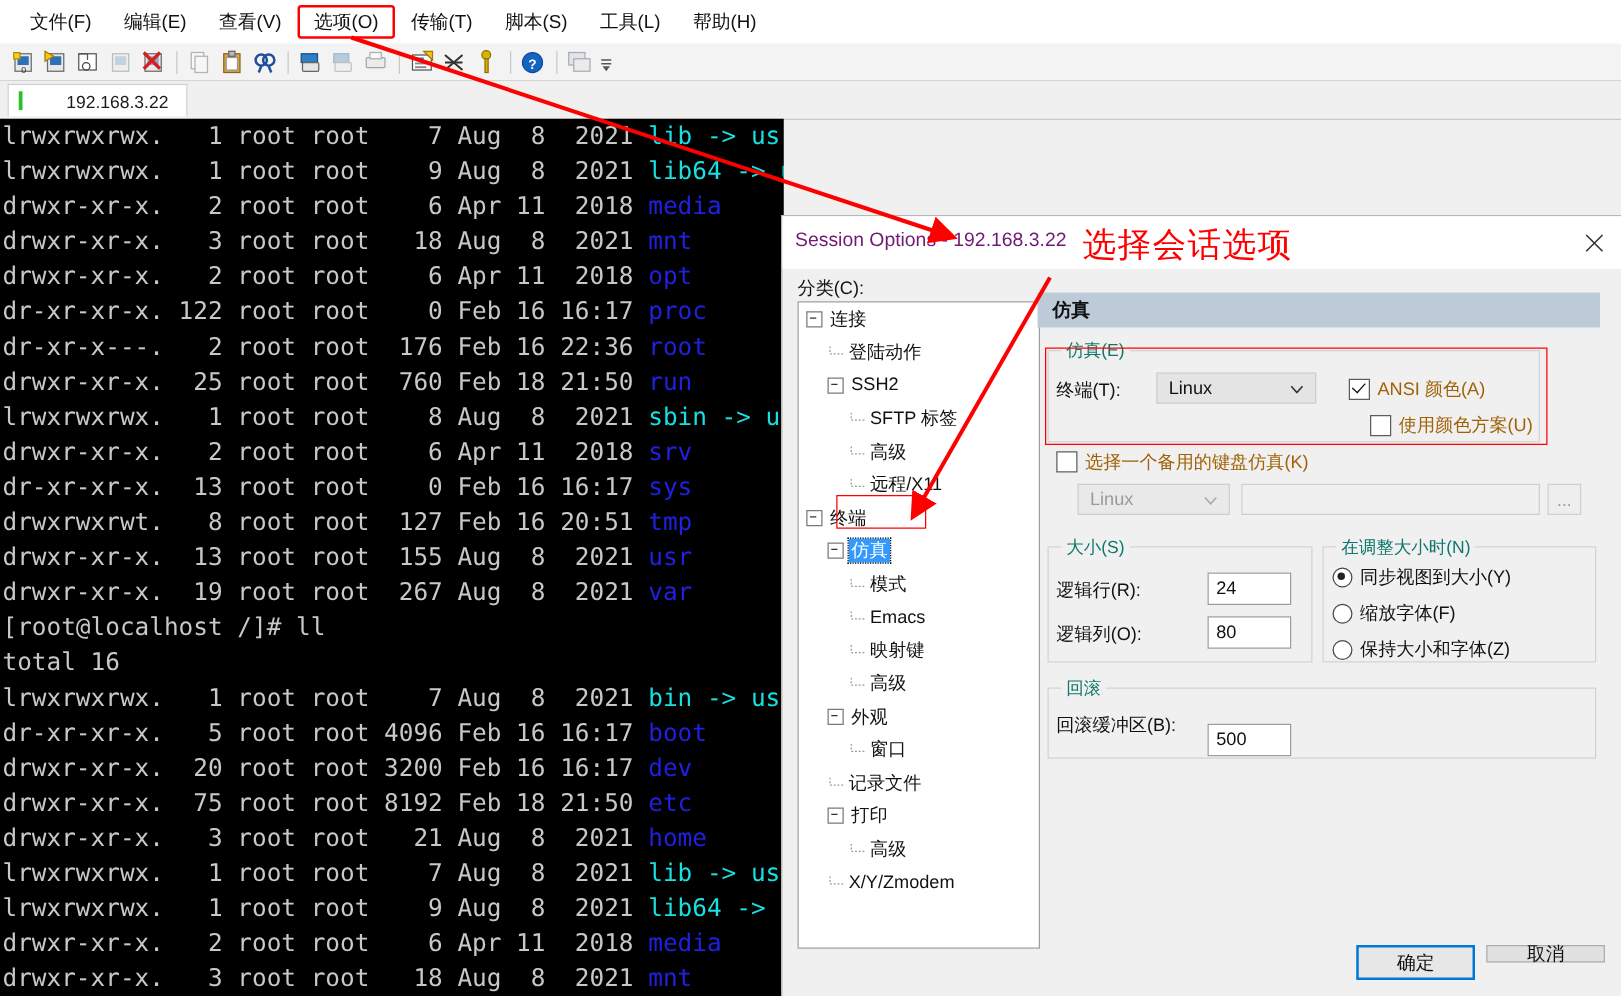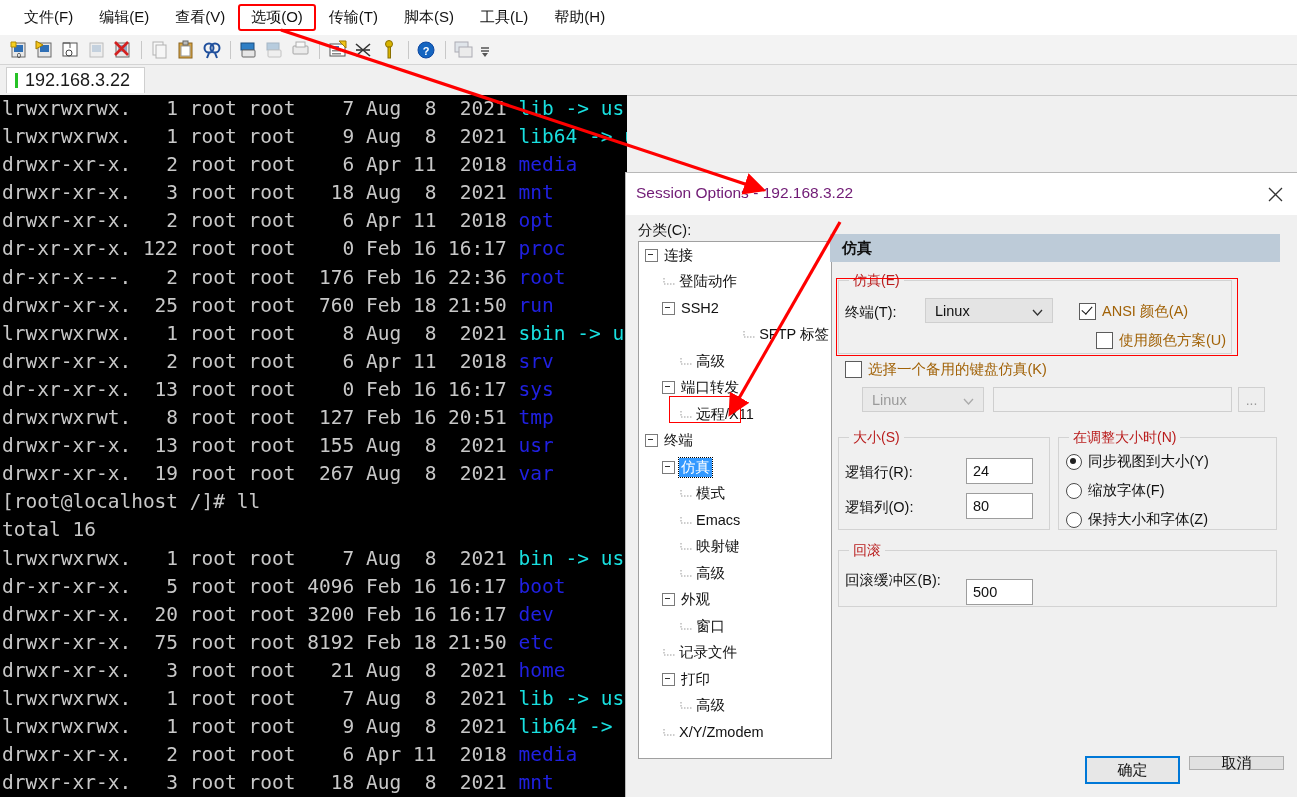--- a/index.html
+++ b/index.html
@@ -23,21 +23,21 @@
            border-bottom:1px solid #d4d4d4;display:flex;align-items:center;padding-left:6px;box-sizing:border-box;}
   .tbicon{width:22px;height:22px;margin:0 2px;position:relative;display:inline-block;}
   .tbsep{width:1px;height:18px;background:#c8c8c8;margin:0 5px;}
   .tbicon svg{display:block;}
 
   
   .tabstrip{position:absolute;left:0;top:65px;width:1297px;height:30px;background:#f0f0f0;
             border-bottom:1px solid #c8c8c8;}
   .tab{position:absolute;left:6px;top:2px;height:26px;background:#ffffff;border:1px solid #cfcfcf;
        border-bottom:none;display:flex;align-items:center;padding:0 14px 0 8px;box-sizing:border-box;
-       font-size:18px;color:#1a1a1a;}
+       font-size:14px;color:#1a1a1a;gap:28px;}
   .tabbar-green{width:3px;height:15px;background:#26c226;margin-right:7px;}
 
   
   .terminal{position:absolute;left:0;top:95px;width:627px;height:702px;background:#000000;
             overflow:hidden;}
   .tline{font-family:"DejaVu Sans Mono","Liberation Mono",monospace;font-size:19.5px;
          line-height:28.1px;white-space:pre;color:#c8c8c8;letter-spacing:0px;padding-left:2px;}
   .fn-cyan{color:#19e0e0;}
   .fn-blue{color:#2020e0;}
 
@@ -60,21 +60,21 @@
   .expander{width:11px;height:11px;border:1px solid #7a7a7a;background:#fff;display:inline-block;
             position:relative;margin-right:4px;flex:0 0 auto;}
   .expander:before{content:"";position:absolute;left:2px;top:4px;width:5px;height:1px;background:#333;}
 
   
   .panel-header{position:absolute;left:830px;top:234px;width:450px;height:28px;background:#bdcbd8;
                 display:flex;align-items:center;}
   .panel-header span{font-size:15px;font-weight:bold;color:#111;padding-left:12px;}
 
   .grp{position:absolute;border:1px solid #d3d3d3;box-sizing:border-box;}
-  .grp-title{position:absolute;top:-9px;left:10px;background:#f0f0f0;padding:0 4px;font-size:14px;color:#b91c1c;white-space:nowrap;}
+  .grp-title{position:absolute;top:-9px;left:10px;background:#f0f0f0;padding:0 4px;font-size:14px;color:#0f766e;white-space:nowrap;}
 
   .redbox{position:absolute;border:1.5px solid #ff0000;box-sizing:border-box;pointer-events:none;}
 
   .fld-label{position:absolute;font-size:14.5px;color:#111;white-space:nowrap;}
 
   .combo{position:absolute;background:#e4e4e4;border:1px solid #cfcfcf;box-sizing:border-box;
          display:flex;align-items:center;font-size:14.5px;color:#111;padding-left:9px;}
   .combo .arrow{position:absolute;right:9px;top:50%;transform:translateY(-50%);}
   .combo.disabled{color:#9a9a9a;background:#e9e9e9;}
 
@@ -297,35 +297,31 @@
         <div class="tnode" style="padding-left: 23px;">
           <span style="display: inline-block; width: 15px; height: 11px; flex: 0 0 auto; position: relative;"><svg width="15" height="11" viewBox="0 0 15 11">
               <path d="M2 0 L2 6 L13 6" fill="none" stroke="#9a9a9a" stroke-dasharray="1.5 1.5"></path>
             </svg></span>
           <span class="lbl">登陆动作</span>
         </div>
         <div class="tnode" style="padding-left: 23px;">
           <span class="expander"></span>
           <span class="lbl">SSH2</span>
         </div>
-        <div class="tnode" style="padding-left: 40px; justify-content: flex-end;">
+        <div class="tnode" style="padding-left: 40px;">
           <span style="display: inline-block; width: 15px; height: 11px; flex: 0 0 auto; position: relative;"><svg width="15" height="11" viewBox="0 0 15 11">
               <path d="M2 0 L2 6 L13 6" fill="none" stroke="#9a9a9a" stroke-dasharray="1.5 1.5"></path>
             </svg></span>
           <span class="lbl">SFTP 标签</span>
         </div>
         <div class="tnode" style="padding-left: 40px;">
           <span style="display: inline-block; width: 15px; height: 11px; flex: 0 0 auto; position: relative;"><svg width="15" height="11" viewBox="0 0 15 11">
               <path d="M2 0 L2 6 L13 6" fill="none" stroke="#9a9a9a" stroke-dasharray="1.5 1.5"></path>
             </svg></span>
           <span class="lbl">高级</span>
-        </div>
-        <div class="tnode" style="padding-left: 23px;">
-          <span class="expander"></span>
-          <span class="lbl">端口转发</span>
         </div>
         <div class="tnode" style="padding-left: 40px;">
           <span style="display: inline-block; width: 15px; height: 11px; flex: 0 0 auto; position: relative;"><svg width="15" height="11" viewBox="0 0 15 11">
               <path d="M2 0 L2 6 L13 6" fill="none" stroke="#9a9a9a" stroke-dasharray="1.5 1.5"></path>
             </svg></span>
           <span class="lbl">远程/X11</span>
         </div>
         <div class="tnode" style="padding-left: 6px;">
           <span class="expander"></span>
           <span class="lbl">终端</span>
@@ -472,20 +468,21 @@
 
   <div class="btn default" style="left:1085px;top:756px;width:95px;height:28px;">
     <span>确定</span>
   </div>
   <div class="btn" style="left:1189px;top:756px;width:95px;height:14px;">
     <span>取消</span>
   </div>
 
   <div class="redbox" style="left:669px;top:396px;width:72px;height:27px;"></div>
 
+  <div class="anno-text" style="left:866px;top:178px;">选择会话选项</div>
 
   <svg class="anno-svg">
     <defs>
       <marker id="ah" markerWidth="7" markerHeight="7" refX="1" refY="3.5" orient="auto">
         <path d="M0,0 L7,3.5 L0,7 Z" fill="#ff0000"></path>
       </marker>
     </defs>
 
     <line x1="281" y1="30" x2="748" y2="185" stroke="#ff0000" stroke-width="3.2" marker-end="url(#ah)"></line>
 

